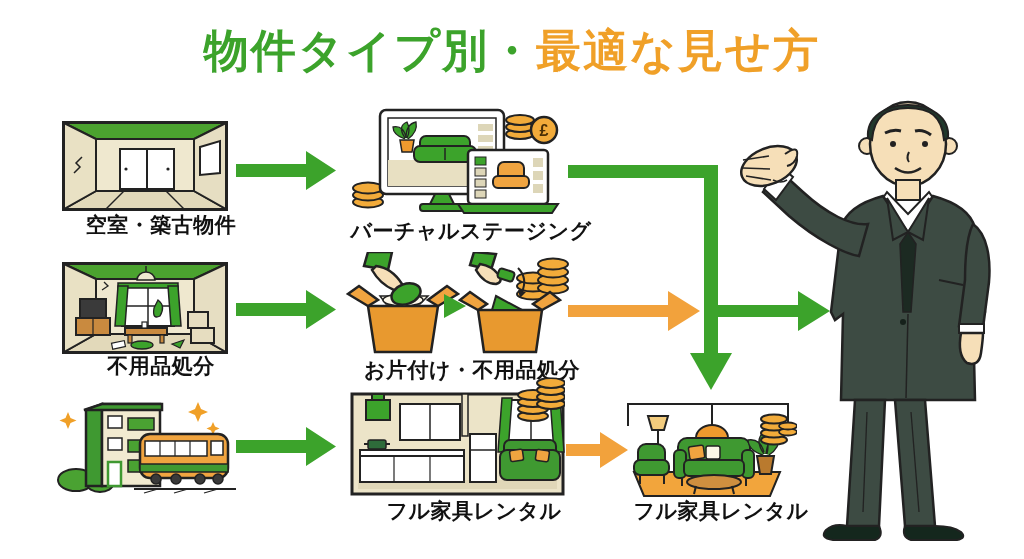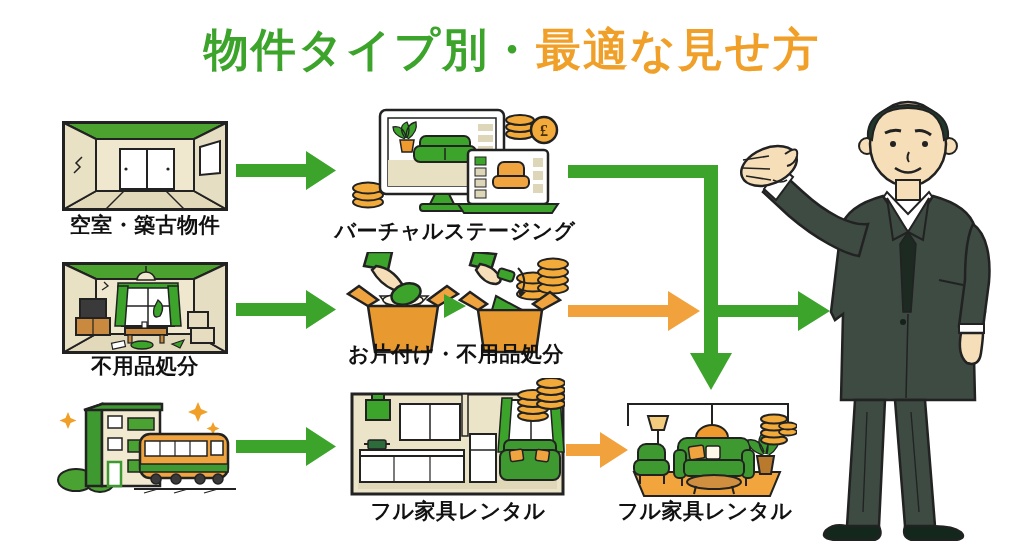--- a/index.html
+++ b/index.html
@@ -1,24 +1,24 @@
 <!DOCTYPE html>
 <html><head>
 <meta charset="utf-8">
 <style>
   html,body{margin:0;padding:0;background:#fff;}
   .canvas{position:relative;width:1024px;height:559px;background:#ffffff;overflow:hidden;
-          font-family:Liberation Serif, serif;}
+          font-family:Liberation Sans, sans-serif;}
   .abs{position:absolute;}
   .title{position:absolute;top:26px;left:0;width:1024px;margin:0;text-align:center;
          font-size:45px;font-weight:900;letter-spacing:2px;line-height:1.1;}
   .t-green{color:#3ca32b;}
   .t-orange{color:#f0a028;}
   .label{position:absolute;transform:translateX(-50%);white-space:nowrap;
-         font-size:21px;font-weight:800;color:#111;letter-spacing:0.5px;}
+         font-size:21px;font-weight:800;color:#111;letter-spacing:0.5px;margin-left:16px;}
   svg{display:block;}
   .connectors{position:absolute;left:0;top:0;pointer-events:none;}
 </style>
 </head>
 <body>
 
 <div class="canvas">
 
   <svg class="connectors" width="1024" height="559" viewBox="0 0 1024 559">
     <polygon fill="#3ca32b" points="236,164 306,164 306,151 336,170.5 306,190 306,177 236,177"></polygon>
@@ -181,21 +181,21 @@
       </g>
       <g>
         <polygon points="134,0 156,2 151,18 130,13" fill="#3ca32b" stroke="#222" stroke-width="2.5"></polygon>
         <path d="M140,12 q12,2 18,10 q6,8 -2,10 q-12,0 -20,-14 Z" fill="#f6dfb8" stroke="#222" stroke-width="2.5"></path>
         <rect x="158" y="18" width="16" height="10" rx="3" fill="#3ca32b" stroke="#222" stroke-width="2" transform="rotate(18 166 23)"></rect>
         <path d="M178,16 q10,10 4,24" fill="none" stroke="#222" stroke-width="2"></path>
         <polygon points="178,38 186,40 180,46" fill="#222"></polygon>
       </g>
     </svg>
   </div>
-  <div class="label" style="left:456px;top:340px">お片付け・不用品処分</div>
+  <div class="label" style="left:456px;top:356px">お片付け・不用品処分</div>
 
   <div class="abs" style="left:48px;top:396px;width:190px;height:100px">
     <svg width="190" height="100" viewBox="0 0 190 100">
       <g fill="#f0a028">
         <path d="M20,16 l2.5,6 6,2.5 -6,2.5 -2.5,6 -2.5,-6 -6,-2.5 6,-2.5 Z"></path>
         <path d="M150,6 l3,7 7,3 -7,3 -3,7 -3,-7 -7,-3 7,-3 Z"></path>
         <path d="M165,26 l2,4.5 4.5,2 -4.5,2 -2,4.5 -2,-4.5 -4.5,-2 4.5,-2 Z"></path>
       </g>
       <g>
         <ellipse cx="28" cy="84" rx="18" ry="11" fill="#4aa232" stroke="#222" stroke-width="2"></ellipse>

